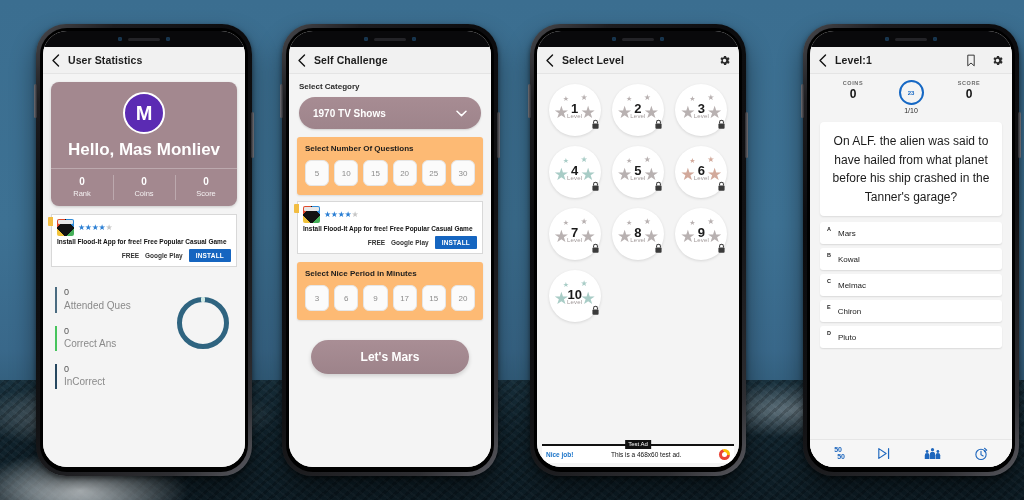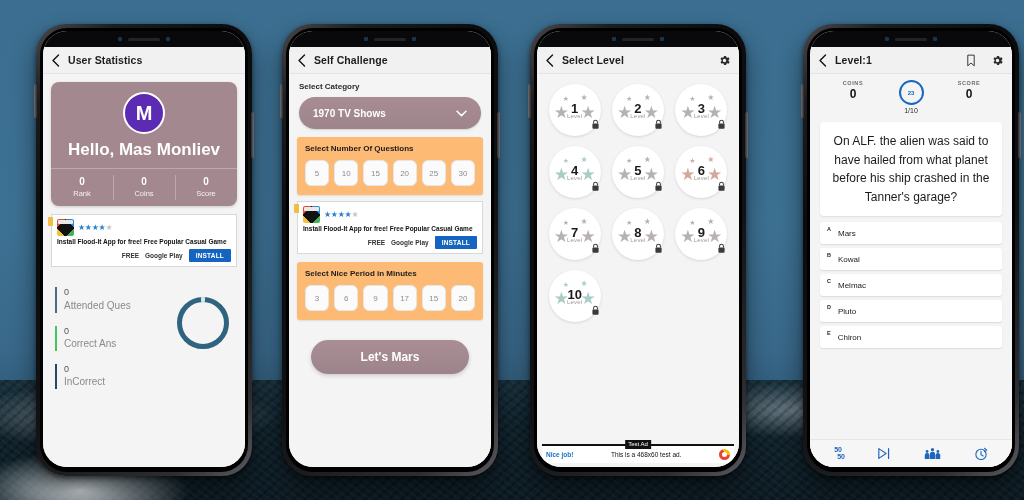--- a/index.html
+++ b/index.html
@@ -708,26 +708,26 @@
         </div>
         <div class="answer">
           <span class="k">B</span>
           <span class="t">Kowal</span>
         </div>
         <div class="answer">
           <span class="k">C</span>
           <span class="t">Melmac</span>
         </div>
         <div class="answer">
+          <span class="k">E</span>
+          <span class="t">Chiron</span>
+        </div>
+        <div class="answer">
           <span class="k">D</span>
           <span class="t">Pluto</span>
-        </div>
-        <div class="answer">
-          <span class="k">E</span>
-          <span class="t">Chiron</span>
         </div>
       </div>
 
       <div class="qbottom">
         <span class="qbtn">
           <span class="fifty"><span>50</span><span class="b">50</span></span>
         </span>
         <span class="qbtn">
           <svg width="15" height="13" viewBox="0 0 18 16">
                 <path d="M2 2v12l9-6z" stroke="#1d66bd" stroke-width="1.4" fill="none" stroke-linejoin="round"></path>

